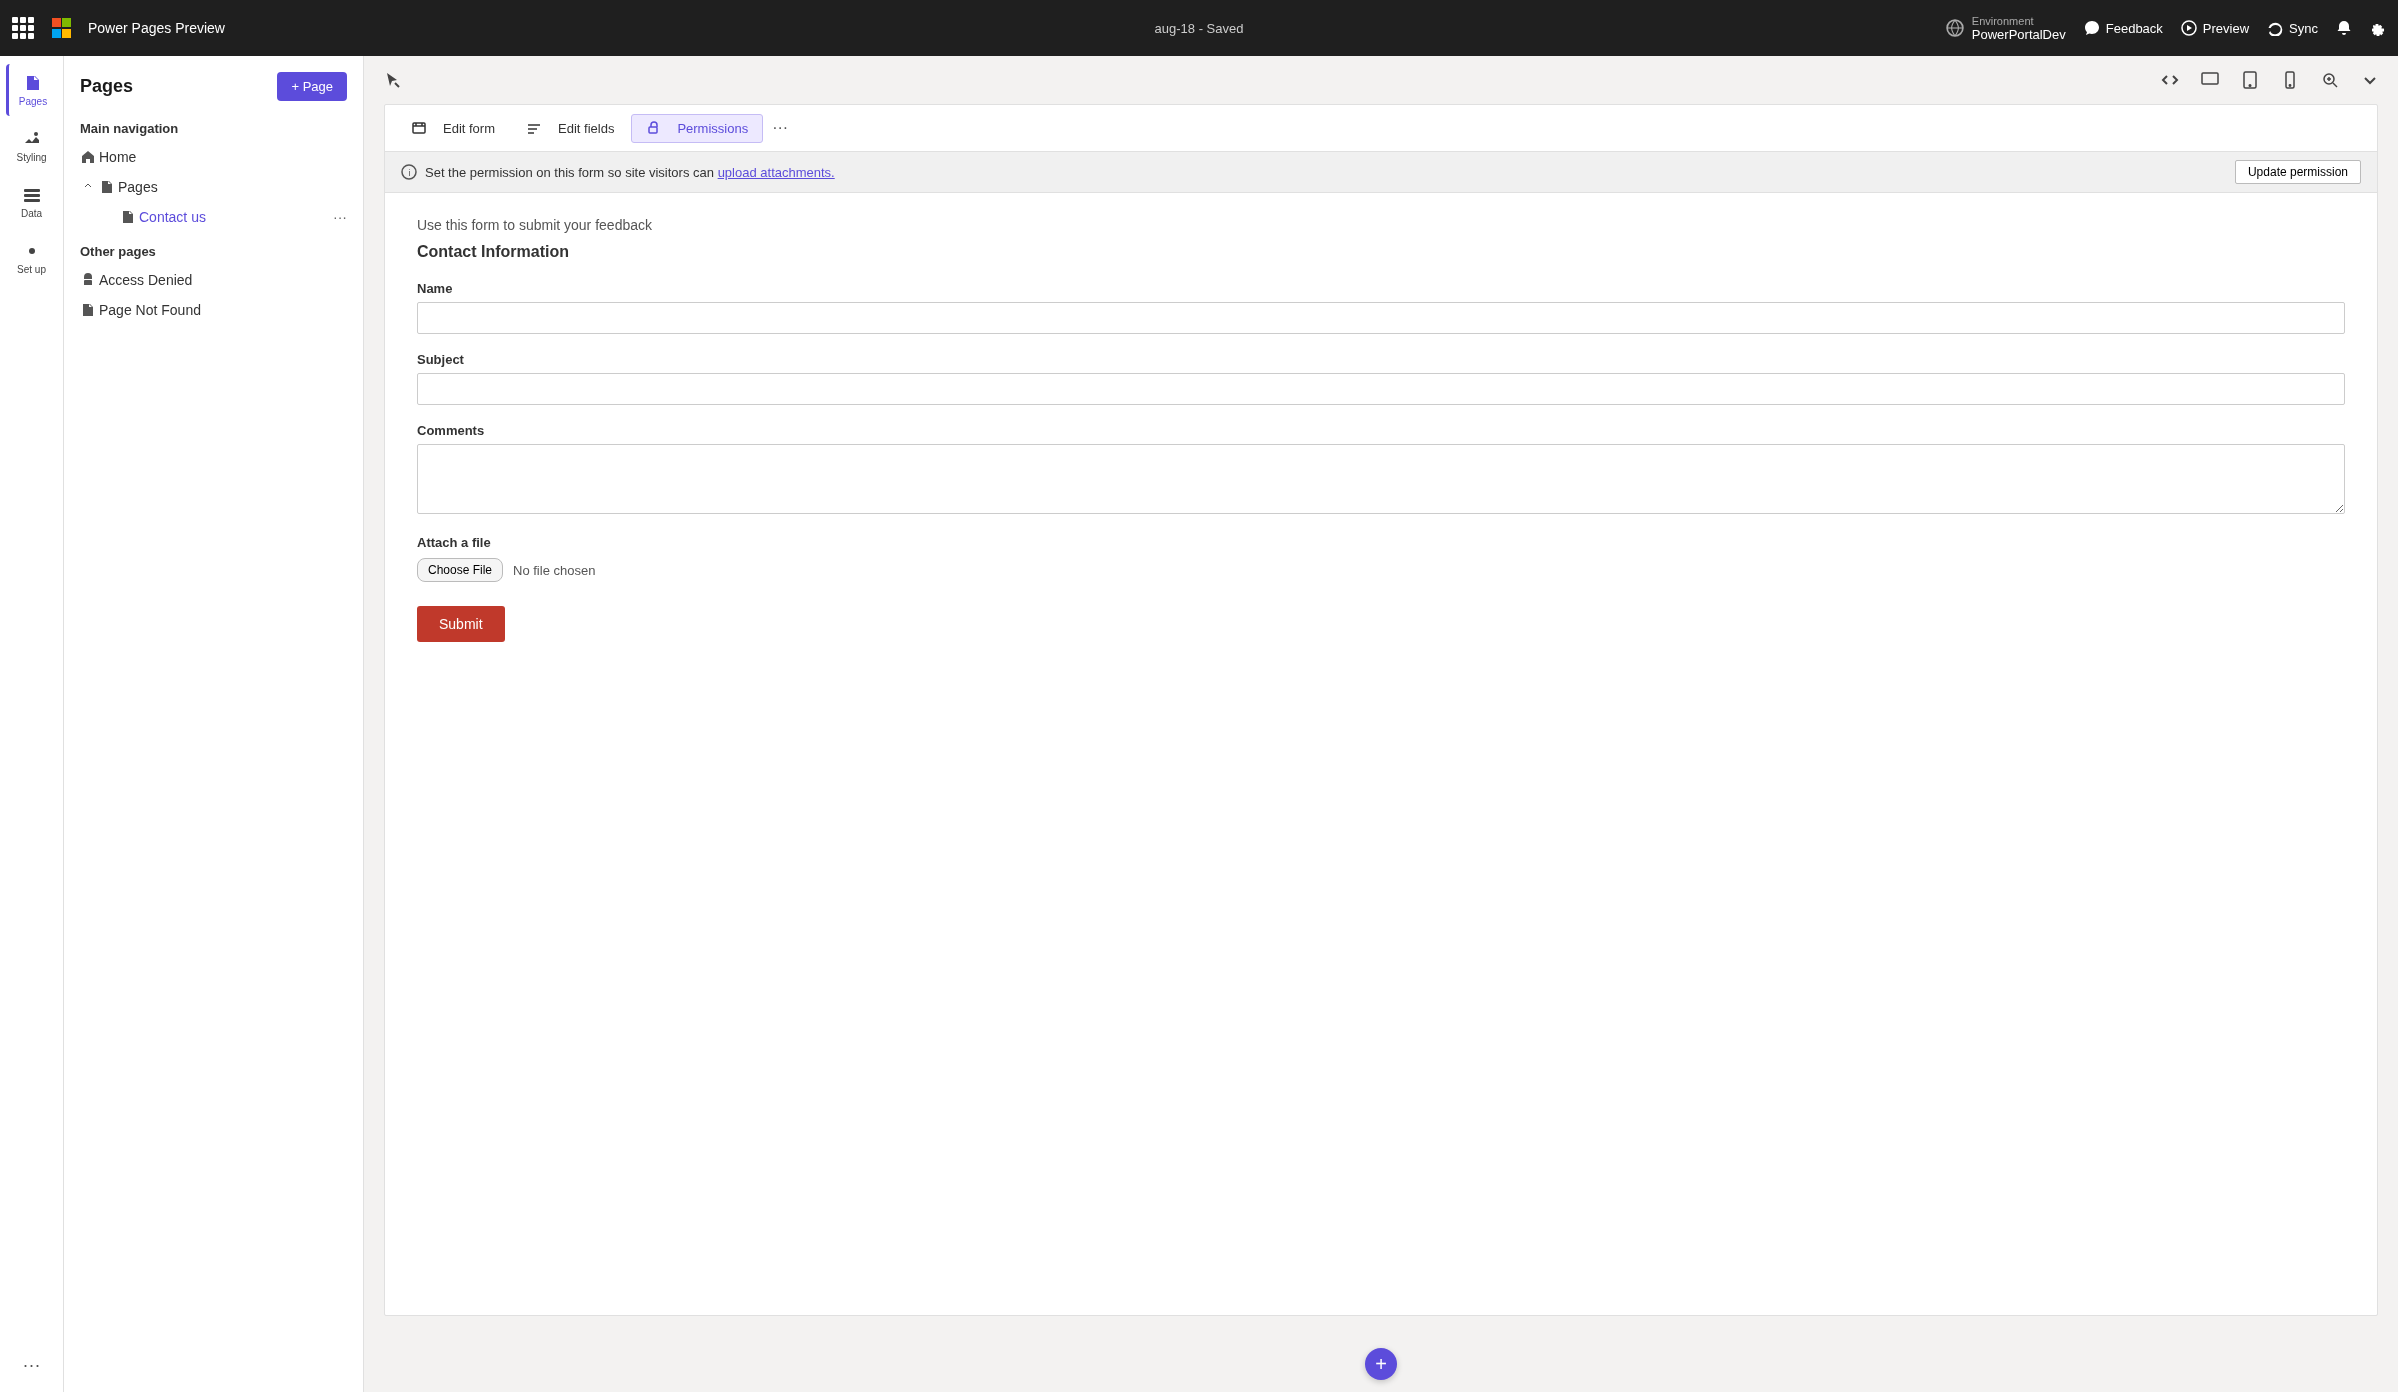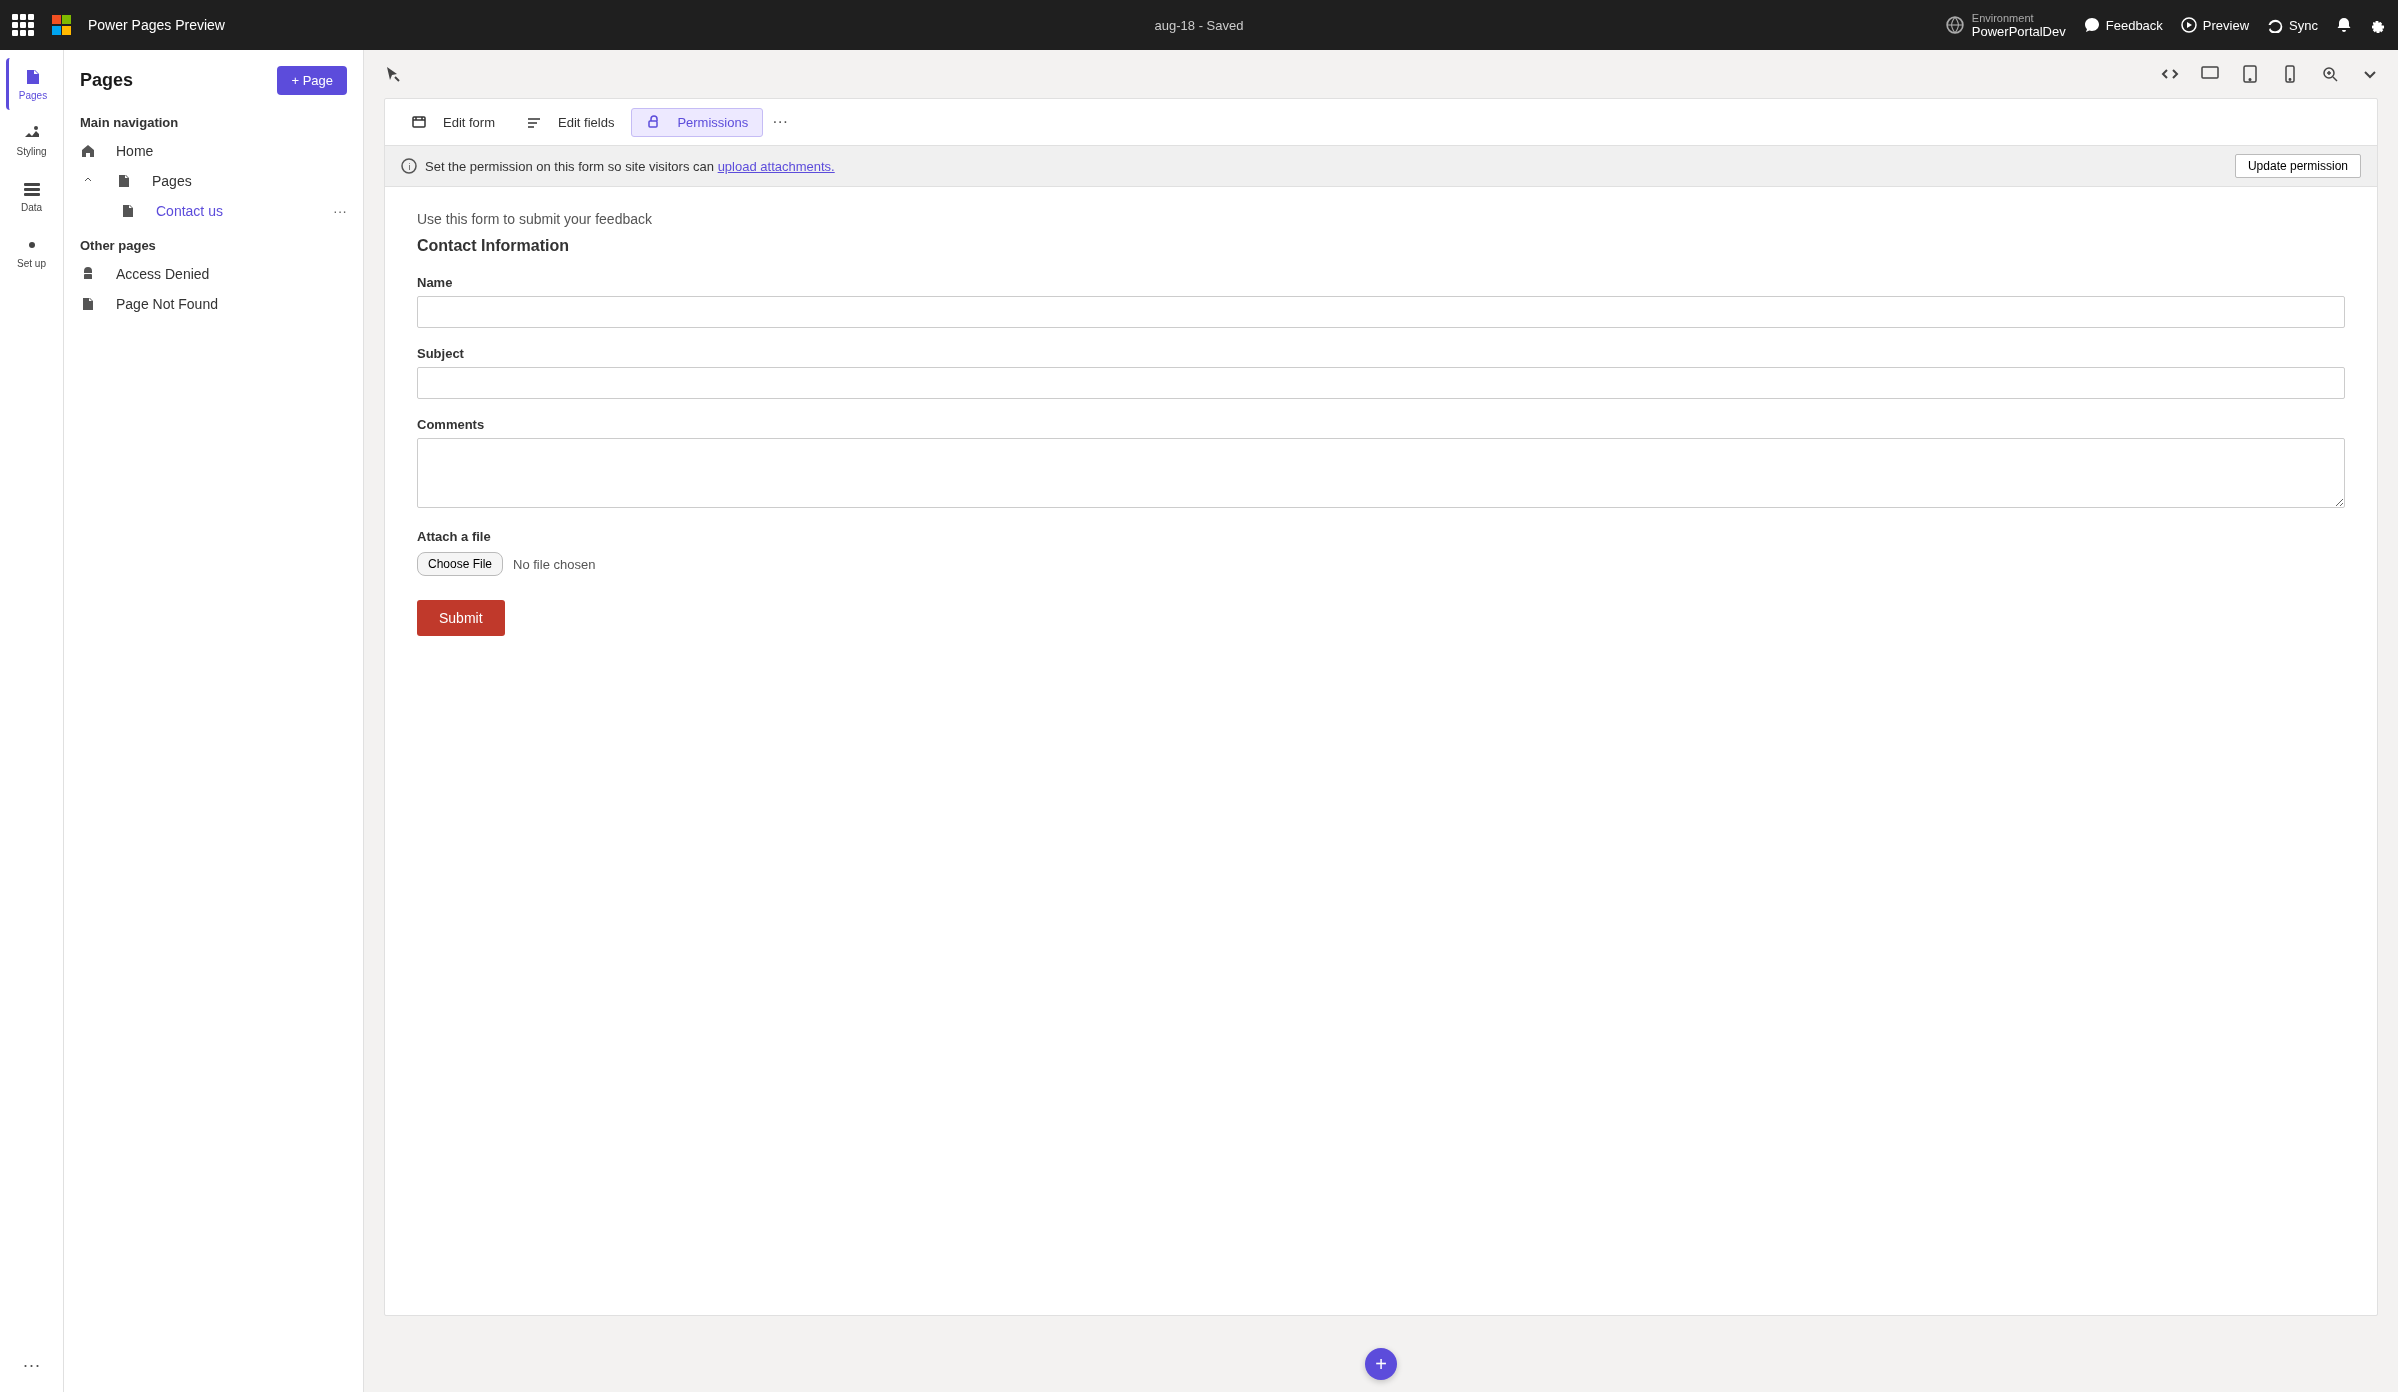--- a/index.html
+++ b/index.html
@@ -2,21 +2,21 @@
 <html><head>
   <meta charset="utf-8">
   <style>
     * { box-sizing: border-box; margin: 0; padding: 0; }
     body { font-family: 'Segoe UI', Arial, sans-serif; font-size: 14px; background: #f3f2f1; height: 100vh; overflow: hidden; display: flex; flex-direction: column; }
 
     
     .top-bar {
       background: #1f1f1f;
       color: #fff;
-      height: 50px;
+      height: 56px;
       display: flex;
       align-items: center;
       padding: 11px 12px;
       flex-shrink: 0;
       position: relative;
     }
     .top-bar-left { display: flex; align-items: center; gap: 10px; }
     .waffle-icon { display: grid; grid-template-columns: repeat(3,6px); grid-template-rows: repeat(3,6px); gap: 2px; cursor: pointer; margin-right: 8px; }
     .waffle-icon span { width: 6px; height: 6px; background: #fff; border-radius: 1px; display: block; }
     .ms-logo { display: flex; gap: 1px; width: 20px; height: 20px; flex-wrap: wrap; }
@@ -91,21 +91,21 @@
       font-size: 13px;
       cursor: pointer;
       display: flex;
       align-items: center;
       gap: 4px;
     }
     .nav-section-title { font-size: 13px; font-weight: 600; color: #333; padding: 12px 16px 6px 16px; }
     .nav-item {
       display: flex;
       align-items: center;
-      gap: 20px;
+      gap: 3px;
       padding: 7px 16px;
       cursor: pointer;
       color: #333;
       font-size: 14px;
       border-radius: 4px;
     }
     .nav-item svg { width: 16px; height: 16px; color: #555; flex-shrink: 0; }
     .nav-item-indent2 { padding-left: 56px; }
     .nav-item.active-page { color: #5c4cdb; font-weight: 500; }
     .nav-item-more { margin-left: auto; color: #666; }

